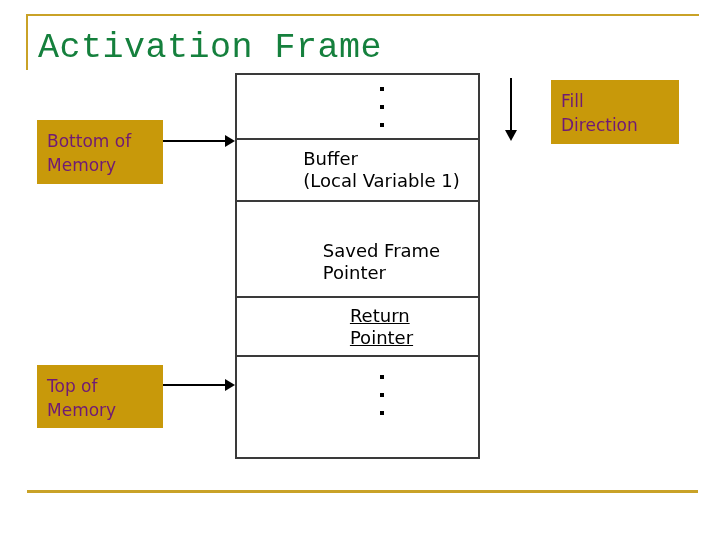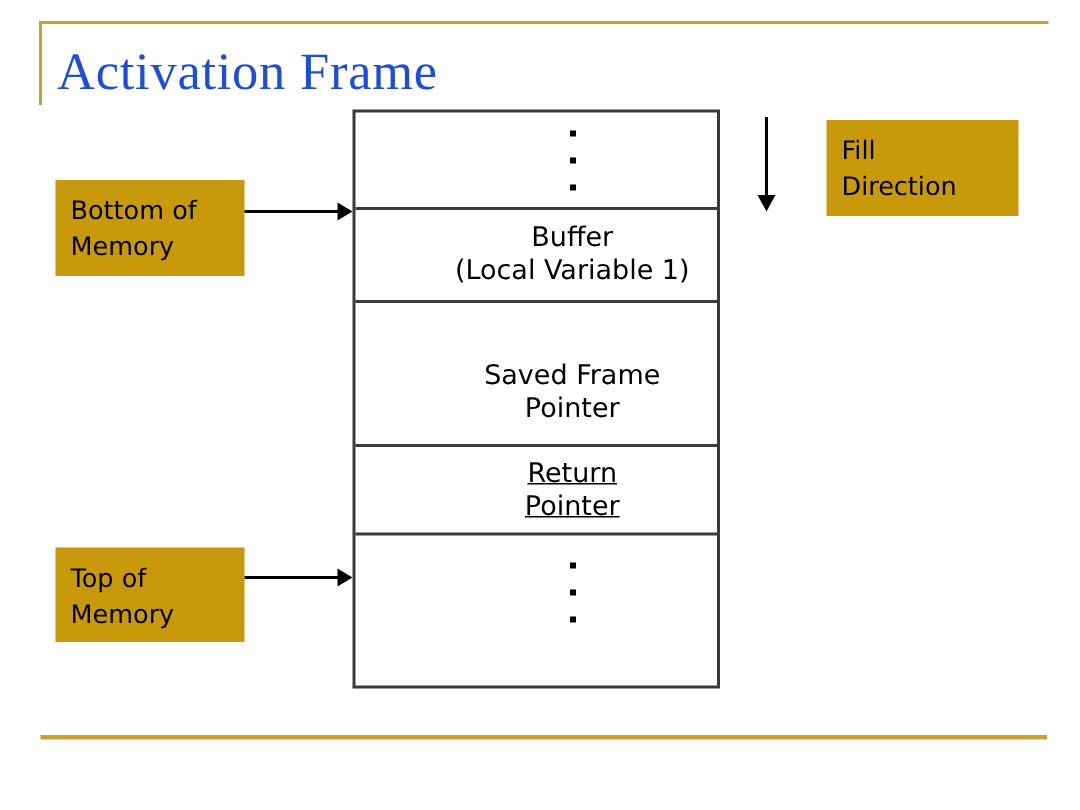--- a/index.html
+++ b/index.html
@@ -49,34 +49,34 @@
     height: 3px;
     background: #C9A227;
   }
 
   
   .slide-title {
     position: absolute;
     left: 38px;
     top: 27px;
     width: 520px;
-    font-family: Liberation Serif, serif;
+    font-family: Liberation Mono, monospace;
     font-size: 35px;
     line-height: 42px;
     font-weight: normal;
-    color: #1d4ed8;
+    color: #15803d;
     letter-spacing: 0.5px;
     white-space: nowrap;
   }
 
   
   .callout {
     position: absolute;
     background: #C8990A;
-    color: #000000;
+    color: #701a75;
     font-family: "DejaVu Sans", sans-serif;
     font-size: 17px;
     line-height: 24px;
     padding: 9px 0 9px 10px;
     box-sizing: border-box;
     white-space: pre-line;
   }
   #callout-bottom-memory {
     left: 37px;
     top: 120px;
@@ -172,21 +172,20 @@
     background: #ffffff;
   }
   .stack-row {
     position: relative;
     box-sizing: border-box;
     border-bottom: 2px solid #3a3a3a;
     display: flex;
     flex-direction: column;
     align-items: center;
     justify-content: center;
-    text-align: center;
     color: #000000;
     font-family: "DejaVu Sans", sans-serif;
     font-size: 18px;
     line-height: 22px;
     white-space: pre-line;
     padding-left: 48px;
   }
   .stack-row:last-child { border-bottom: none; }
 
   #stack-row-0 { height: 65px; }

